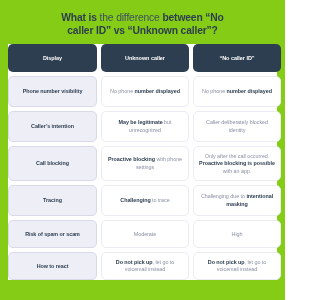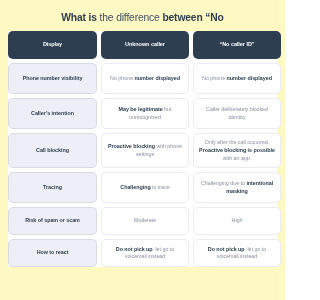--- a/index.html
+++ b/index.html
@@ -10,21 +10,21 @@
     width: 285px;
     height: 300px;
     background: #ffffff;
     font-family: "Liberation Sans", sans-serif;
     overflow: hidden;
   }
   .page {
     width: 285px;
     height: 300px;
     box-sizing: border-box;
-    background: #fef9c3;
+    background: #84cc16;
     display: flex;
     flex-direction: column;
     align-items: center;
   }
   .title {
     width: 232px;
     margin: 11px auto 0 auto;
     text-align: center;
     font-size: 10.3px;
     line-height: 13.2px;
@@ -96,20 +96,21 @@
     width: 100%;
   }
 </style>
 </head>
 <body>
 
 <div class="page">
 
   <div class="title">
     <span>What is </span><span class="lt">the difference </span><span>between</span><span> “No</span><br>
+    <span>caller ID” vs “Unknown caller”?</span>
   </div>
 
   <div class="table">
 
     <div class="row head-row">
       <div class="cell c1">Display</div>
       <div class="cell c2">Unknown caller</div>
       <div class="cell c3">“No caller ID”</div>
     </div>
 

